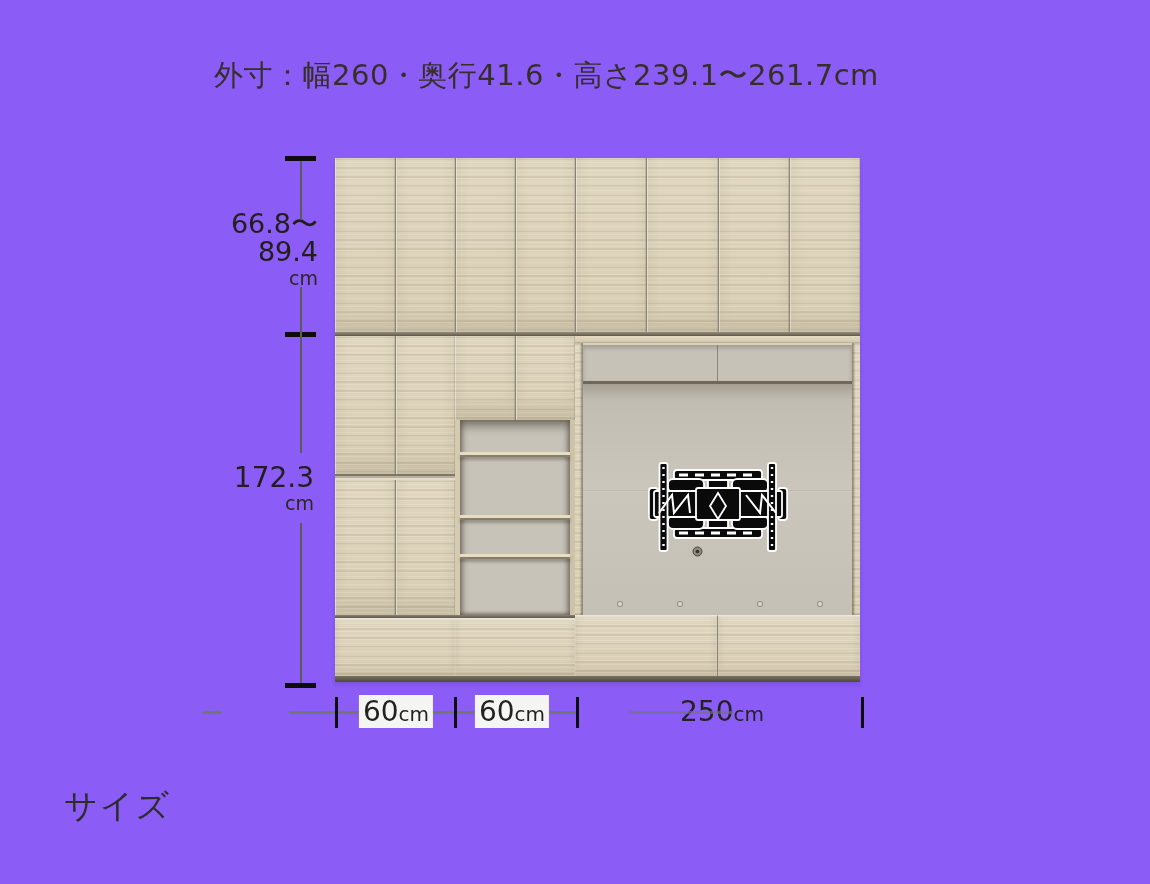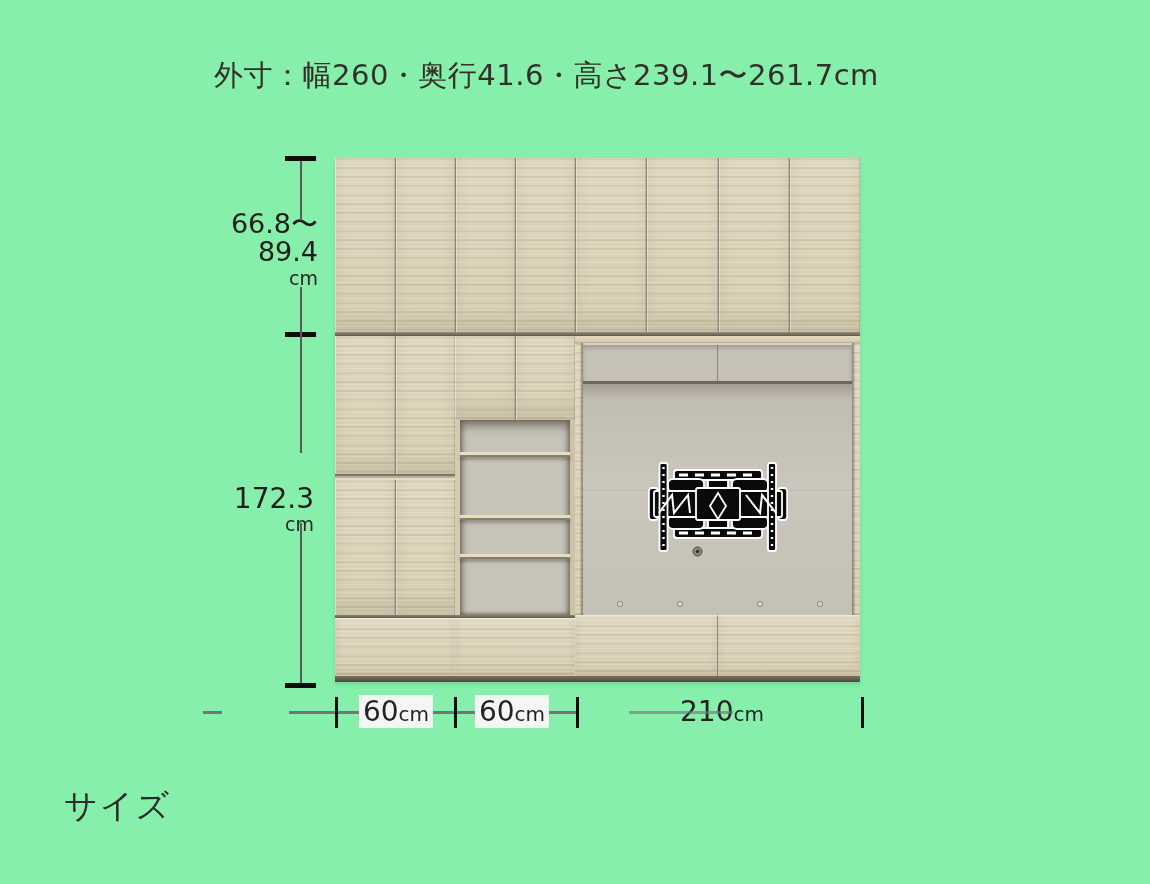--- a/index.html
+++ b/index.html
@@ -1,17 +1,17 @@
 <!DOCTYPE html>
 <html><head>
 <meta charset="utf-8">
 <style>
   * { margin:0; padding:0; box-sizing:border-box; }
   body { font-family:"DejaVu Sans","Liberation Sans",sans-serif; }
-  .stage { position:relative; width:1150px; height:884px; background:#86efac; overflow:hidden; }
+  .stage { position:relative; width:1150px; height:884px; background:#8b5cf6; overflow:hidden; }
 
   
   .title { position:absolute; left:214px; top:56px; font-size:29px; letter-spacing:.5px; color:#362f29; }
   .size-caption { position:absolute; left:64px; top:784px; font-size:33px; color:#2c2c2c; letter-spacing:2px; }
 
   
   .vseg { position:absolute; left:300px; width:2px; background:#5a5a5a; }
   .vcap { position:absolute; left:285px; width:31px; height:5px; background:#0d0d0d; }
   .dim-label { position:absolute; text-align:right; color:#211e1b; line-height:1.05; }
   .dim-num { font-size:27px; }
@@ -194,21 +194,21 @@
   <div class="vcap" style="top:332px"></div>
   <div class="vcap" style="top:683px"></div>
   <div class="vseg" style="top:161px;height:58px"></div>
   <div class="vseg" style="top:287px;height:166px"></div>
   <div class="vseg" style="top:523px;height:160px"></div>
 
   <div class="dim-label" style="left:178px;top:210px;width:140px">
     <span class="dim-num">66.8〜89.4</span>
     <span class="dim-unit">cm</span>
   </div>
-  <div class="dim-label" style="left:174px;top:484px;width:140px">
+  <div class="dim-label" style="left:174px;top:463px;width:140px">
     <span class="dim-num-lg">172.3</span>
     <span class="dim-unit">cm</span>
   </div>
 
   <div class="hseg" style="left:203px;width:19px"></div>
   <div class="hseg" style="left:289px;width:78px"></div>
   <div class="hseg" style="left:424px;width:64px"></div>
   <div class="hseg" style="left:542px;width:35px"></div>
   <div class="hseg over" style="left:629px;width:104px"></div>
 
@@ -217,17 +217,17 @@
   <div class="htick" style="left:576px"></div>
   <div class="htick" style="left:861px"></div>
 
   <div class="w-label bg" style="left:396px">
     <span class="num">60</span><span class="unit">cm</span>
   </div>
   <div class="w-label bg" style="left:512px">
     <span class="num">60</span><span class="unit">cm</span>
   </div>
   <div class="w-label under" style="left:722px">
-    <span class="num">210</span><span class="unit">cm</span>
+    <span class="num">250</span><span class="unit">cm</span>
   </div>
 
   <div class="size-caption">サイズ</div>
 </div>
 
 </body></html>

